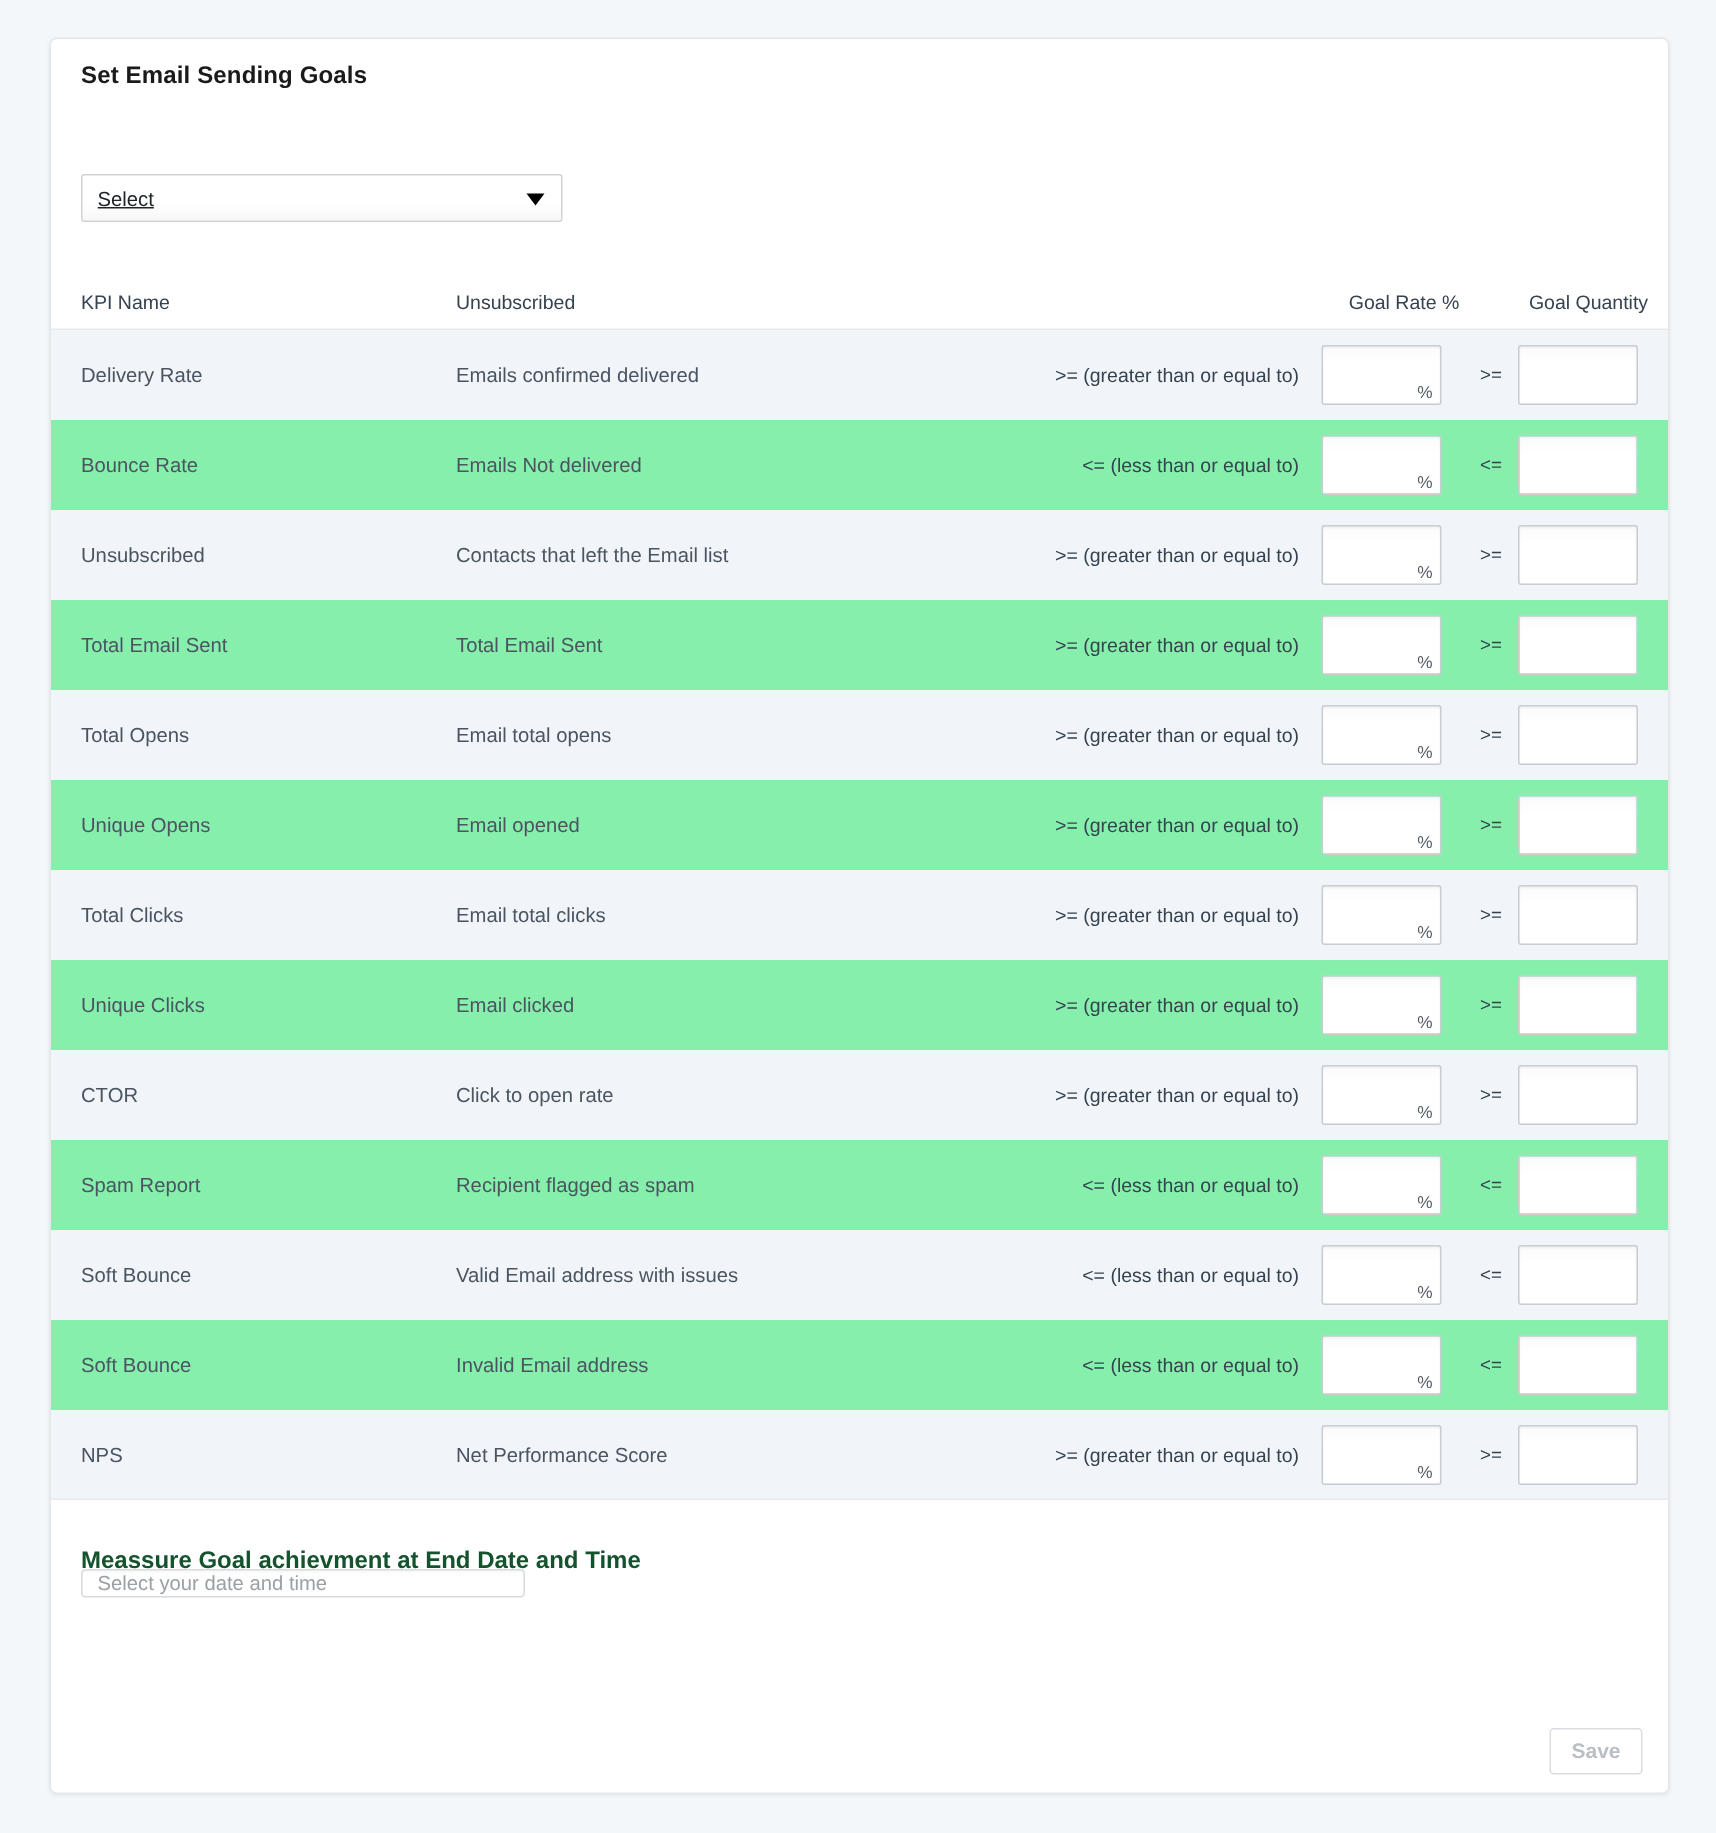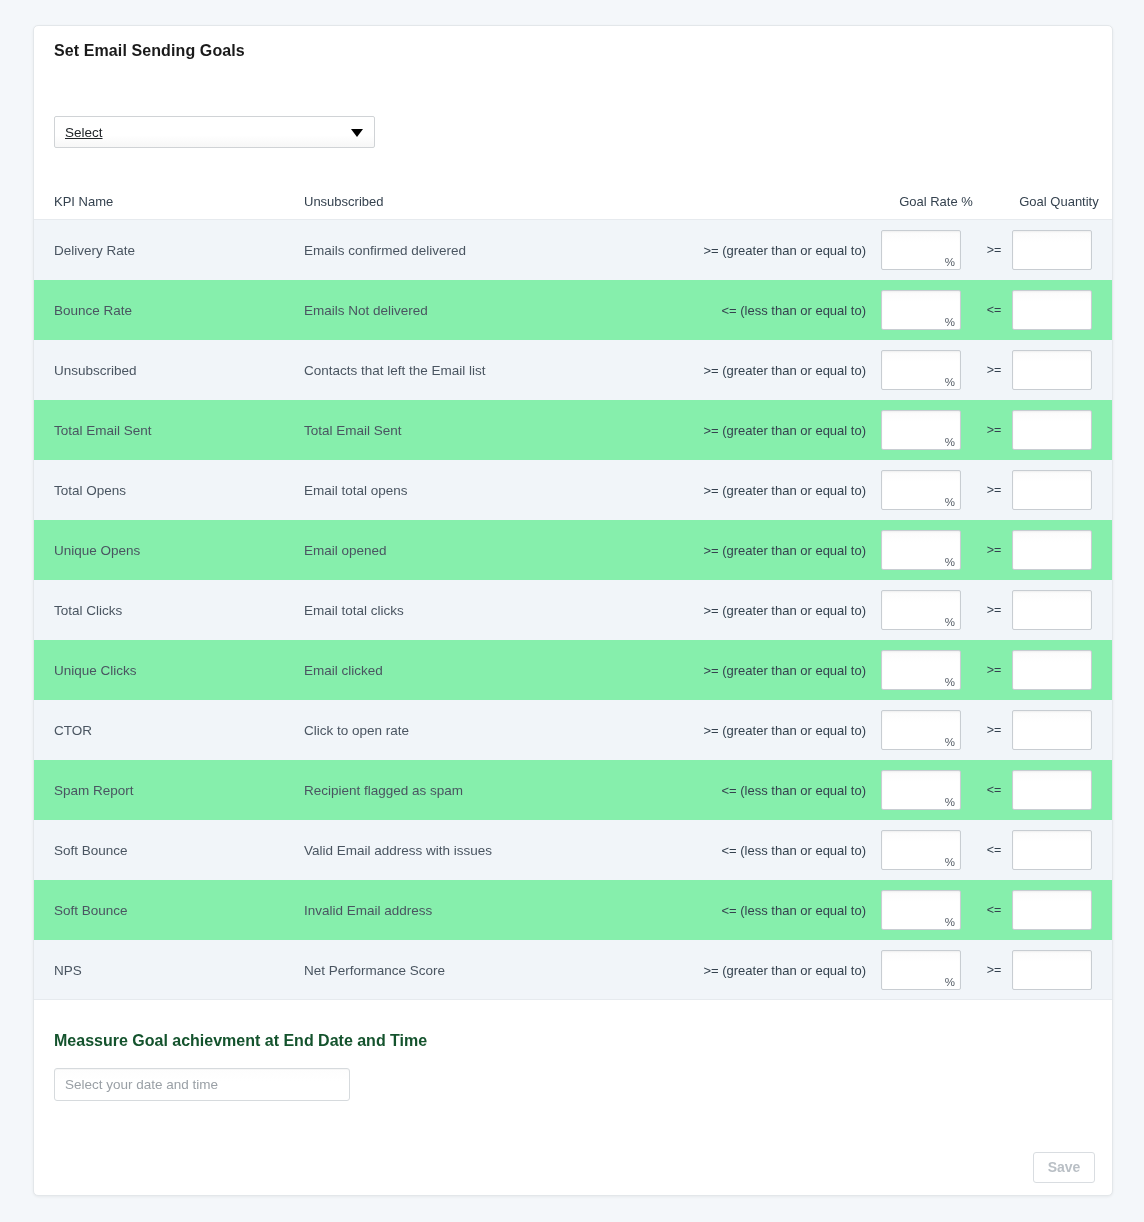--- a/index.html
+++ b/index.html
@@ -202,22 +202,22 @@
   }
   .measure-label {
     position: absolute;
     left: 20px; top: 28px;
     font-size: 16px;
     font-weight: bold;
     color: #14532d;
   }
   .datetime-wrap {
     position: absolute;
-    left: 20px; top: 64px;
-    width: 296px; height: 33px;
+    left: 20px; top: 42px;
+    width: 296px; height: 19px;
   }
   .datetime-wrap input {
     width: 100%; height: 100%;
     border: 1px solid #d6dadd;
     border-radius: 3px;
     background: linear-gradient(to bottom, #fdfdfd 0%, #ffffff 40%, #ffffff 100%);
     font-family: "Liberation Sans", sans-serif;
     font-size: 13.5px;
     color: #333;
     padding: 0 10px;

